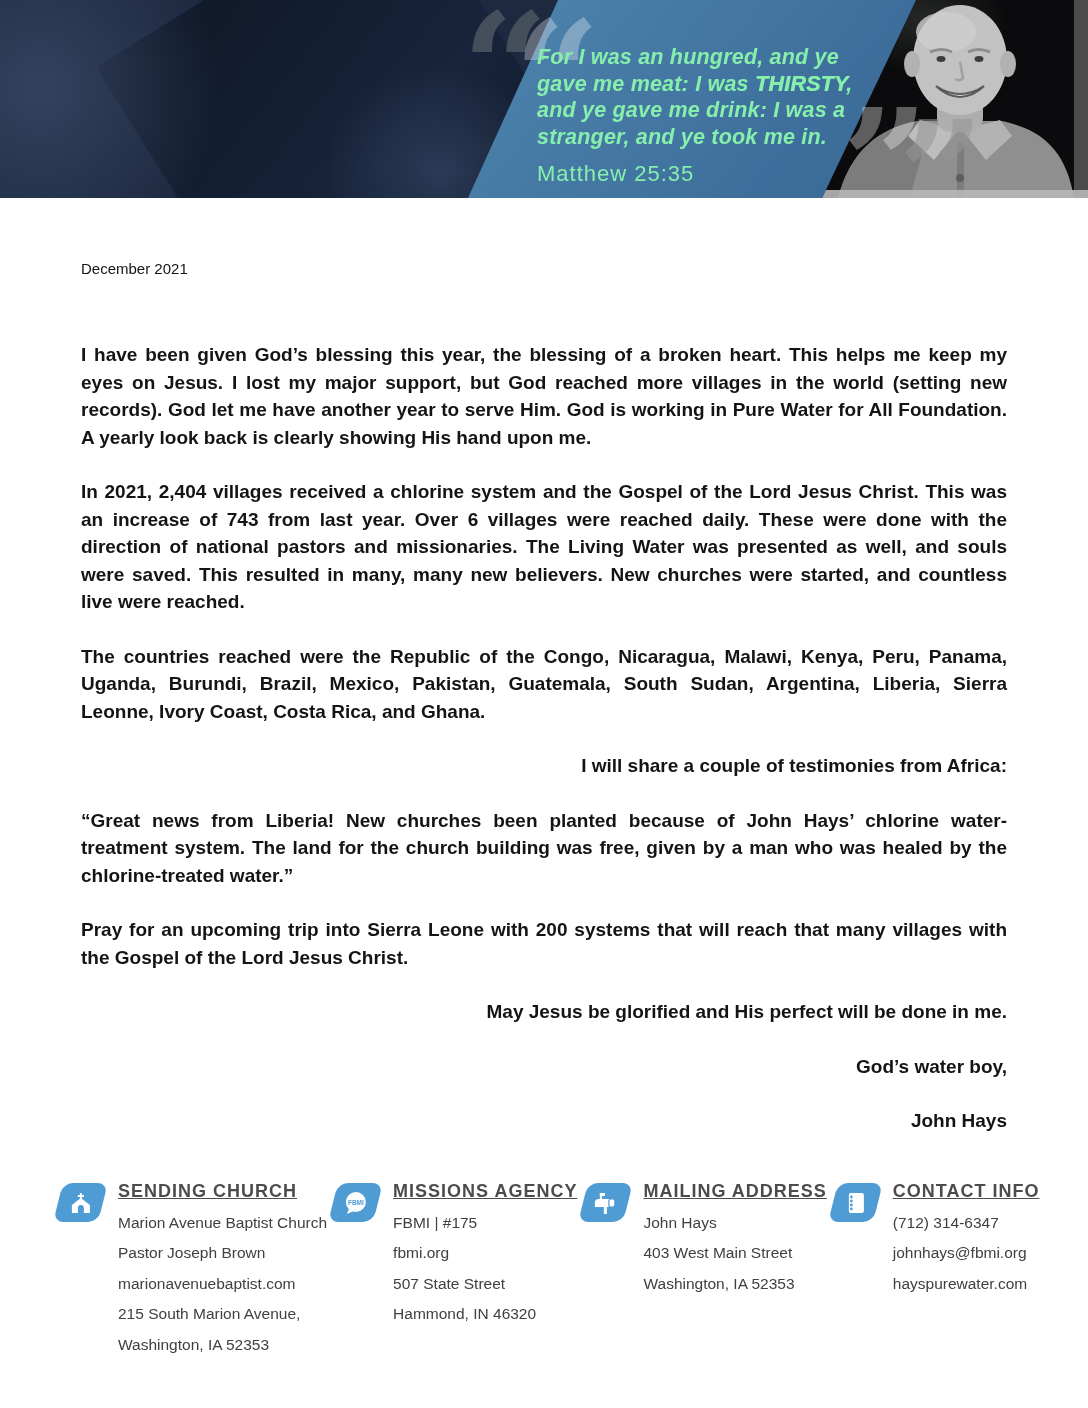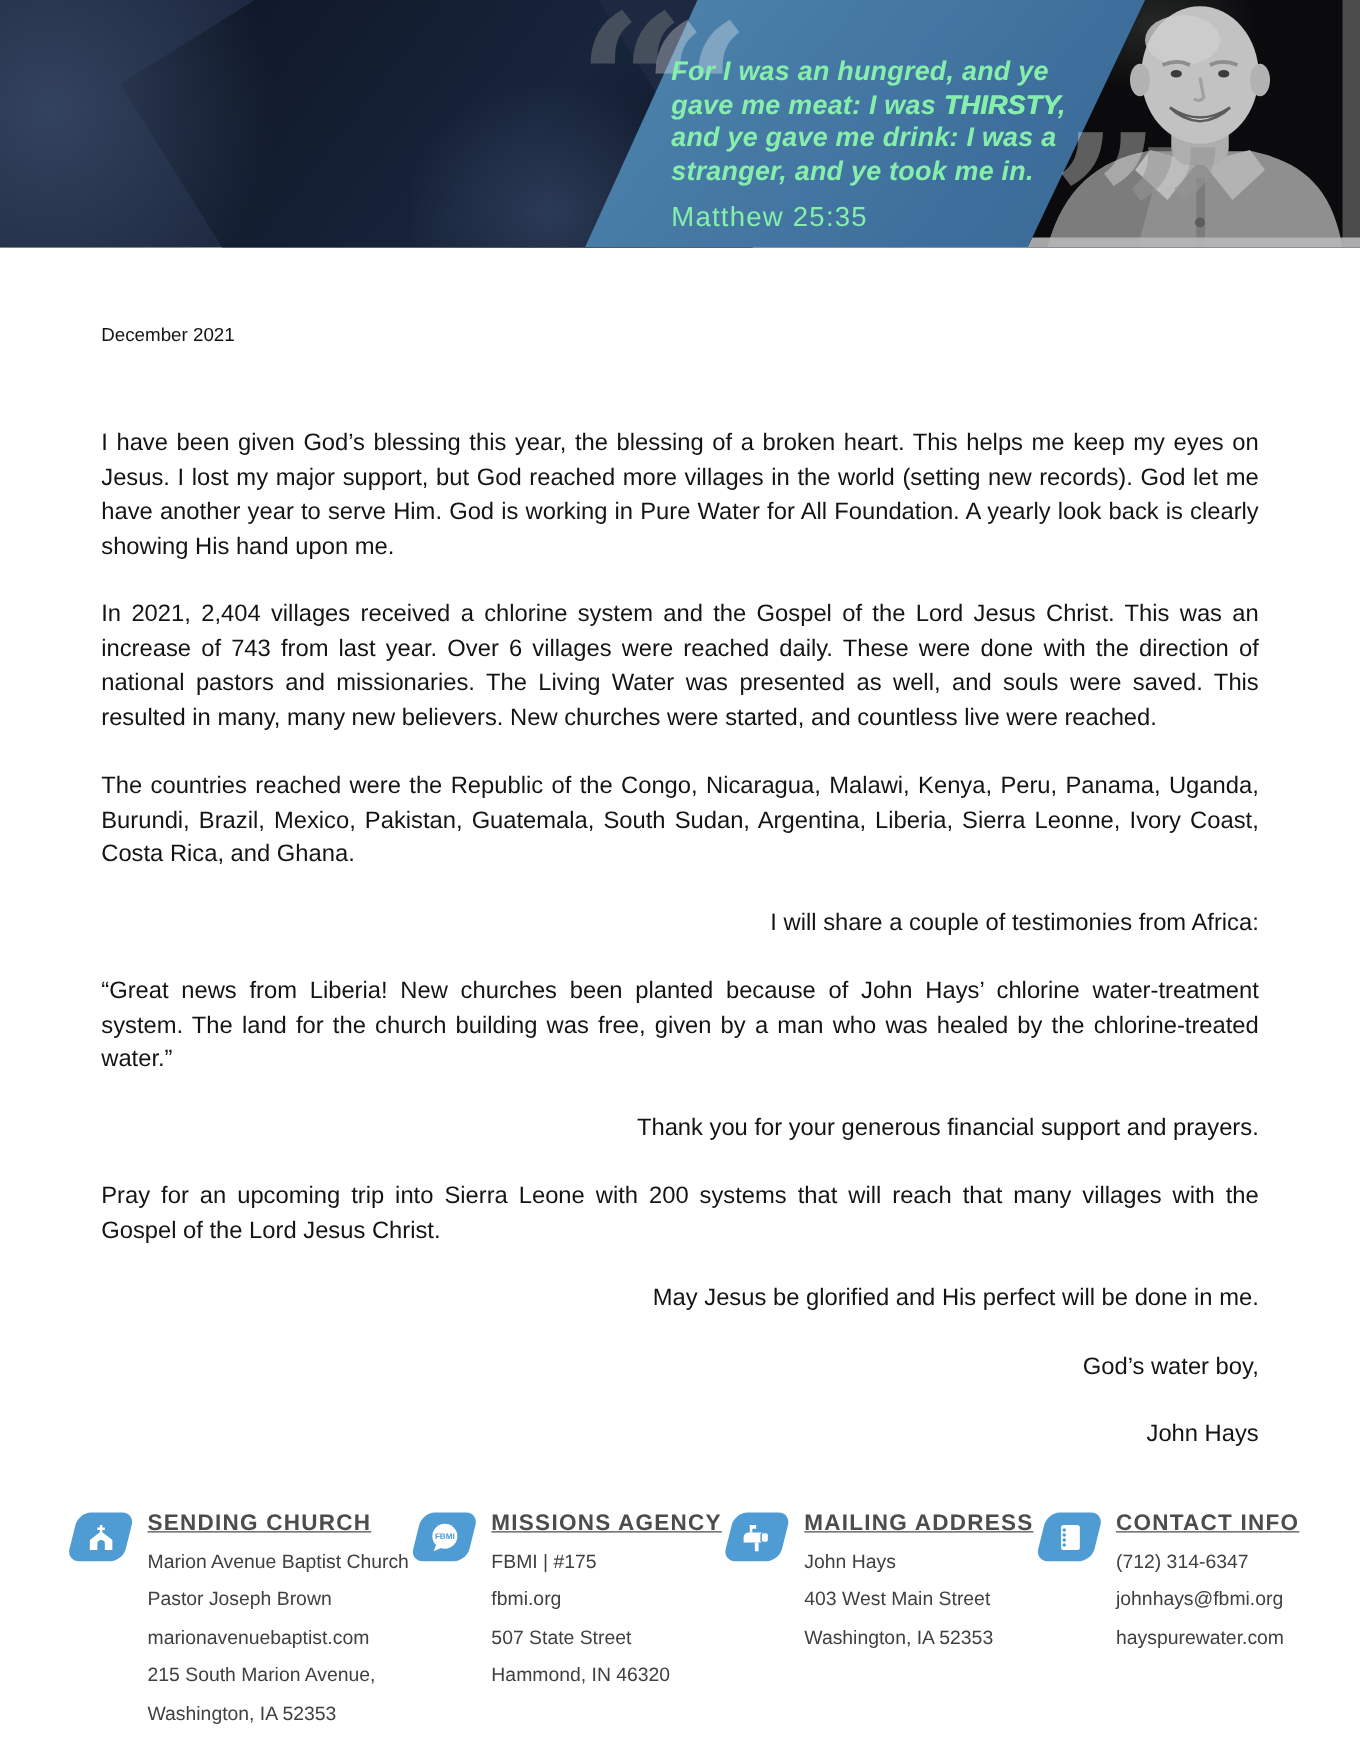--- a/index.html
+++ b/index.html
@@ -85,21 +85,21 @@
   .logo-text { margin-left:-6px; font-family:"DejaVu Sans", sans-serif; }
   .logo-hays  { display:block; color:#ffffff; font-size:33px; letter-spacing:2px; margin-left:4px; }
   .logo-line2 { display:block; font-size:60px; letter-spacing:1px; margin-top:-4px; }
   .logo-pure  { color:#61a8da; }
   .logo-water { color:#ffffff; }
 
   
   .letter { padding:0 81px; color:#141414; }
   .letter .date { margin-top:62px; margin-bottom:64px; font-size:15px; }
   .letter p.para {
-    font-size:19px; line-height:27.5px; text-align:justify; margin-bottom:27px;
+    font-size:19px; line-height:27.5px; text-align:justify; margin-bottom:27px;font-weight:bold;
   }
   .letter p.no-just { text-align:right; }
 
   
   .footer {
     display:flex; margin-top:46px; padding:0 26px 0 52px;
   }
   .f-col { flex:1; display:flex; align-items:flex-start; }
   .f-icon-wrap {
     width:45px; height:39px; border-radius:10px; background:#4f9cd5;
@@ -180,21 +180,20 @@
 
   </header>
 
   <main class="letter">
     <p class="date">December 2021</p>
     <p class="para">I have been given God’s blessing this year, the blessing of a broken heart. This helps me keep my eyes on Jesus. I lost my major support, but God reached more villages in the world (setting new records). God let me have another year to serve Him. God is working in Pure Water for All Foundation. A yearly look back is clearly showing His hand upon me.</p>
     <p class="para">In 2021, 2,404 villages received a chlorine system and the Gospel of the Lord Jesus Christ. This was an increase of 743 from last year. Over 6 villages were reached daily. These were done with the direction of national pastors and missionaries. The Living Water was presented as well, and souls were saved. This resulted in many, many new believers. New churches were started, and countless live were reached.</p>
     <p class="para">The countries reached were the Republic of the Congo, Nicaragua, Malawi, Kenya, Peru, Panama, Uganda, Burundi, Brazil, Mexico, Pakistan, Guatemala, South Sudan, Argentina, Liberia, Sierra Leonne, Ivory Coast, Costa Rica, and Ghana.</p>
     <p class="para no-just">I will share a couple of testimonies from Africa:</p>
     <p class="para">“Great news from Liberia! New churches been planted because of John Hays’ chlorine water-treatment system. The land for the church building was free, given by a man who was healed by the chlorine-treated water.”</p>
-    <p class="para no-just">Thank you for your generous financial support and prayers.</p>
     <p class="para">Pray for an upcoming trip into Sierra Leone with 200 systems that will reach that many villages with the Gospel of the Lord Jesus Christ.</p>
     <p class="para no-just">May Jesus be glorified and His perfect will be done in me.</p>
     <p class="para no-just">God’s water boy,</p>
     <p class="para no-just">John Hays</p>
   </main>
 
   <footer class="footer">
 
     <div class="f-col">
       <div class="f-icon-wrap">

